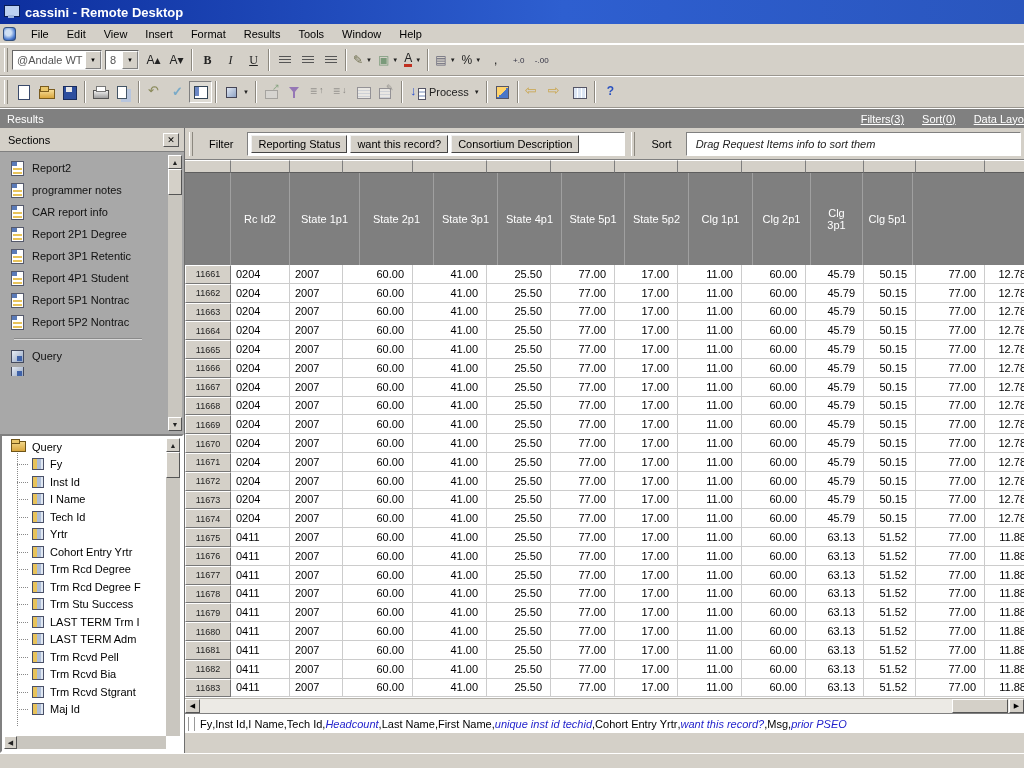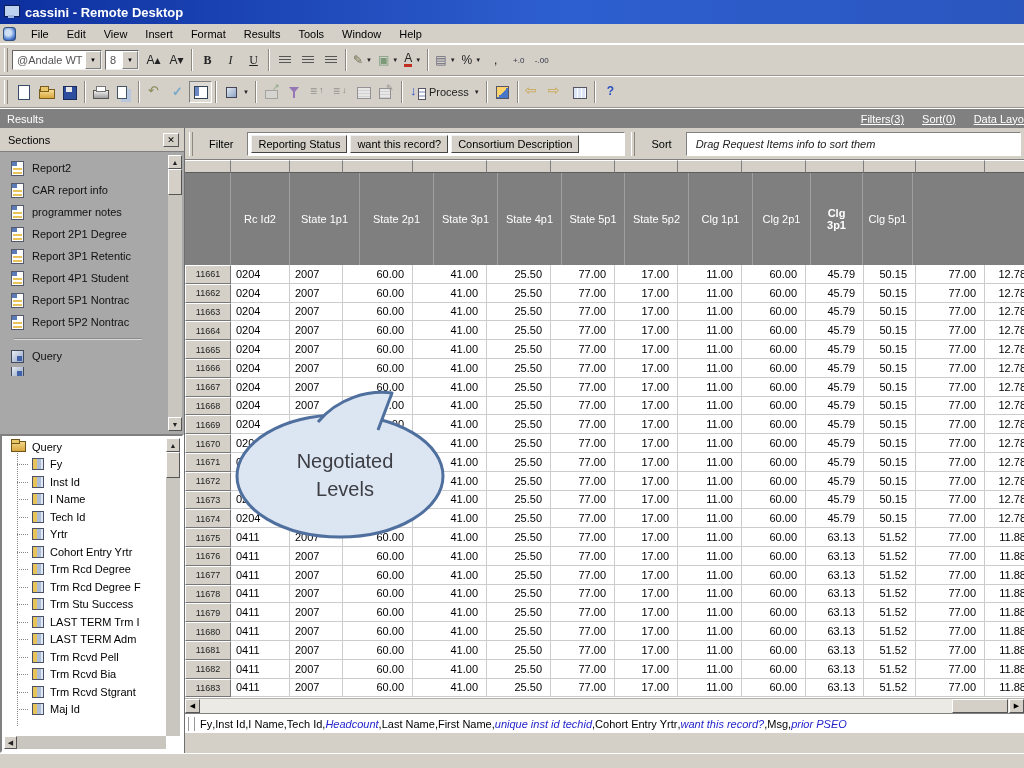--- a/index.html
+++ b/index.html
@@ -344,27 +344,27 @@
     <div class="sidebar" data-name="sections-sidebar">
       <div class="sections-header" data-name="sections-panel-header">
         <span data-name="sections-title">Sections</span>
         <span class="close-btn" data-name="close-icon">✕</span>
       </div>
       <div class="sections-list" id="sections-list" data-name="sections-list">
           <div class="sec-item" data-name="sidebar-item-report2">
             <span class="i-report" data-name="report-icon"></span>
             <span data-name="sidebar-item-label">Report2</span>
           </div>
+          <div class="sec-item" data-name="sidebar-item-programmer-notes">
+            <span class="i-report" data-name="report-icon"></span>
+            <span data-name="sidebar-item-label">programmer notes</span>
+          </div>
           <div class="sec-item" data-name="sidebar-item-car-report-info">
             <span class="i-report" data-name="report-icon"></span>
             <span data-name="sidebar-item-label">CAR report info</span>
-          </div>
-          <div class="sec-item" data-name="sidebar-item-programmer-notes">
-            <span class="i-report" data-name="report-icon"></span>
-            <span data-name="sidebar-item-label">programmer notes</span>
           </div>
           <div class="sec-item" data-name="sidebar-item-report-2p1-degree">
             <span class="i-report" data-name="report-icon"></span>
             <span data-name="sidebar-item-label">Report 2P1 Degree</span>
           </div>
           <div class="sec-item" data-name="sidebar-item-report-3p1-retentic">
             <span class="i-report" data-name="report-icon"></span>
             <span data-name="sidebar-item-label">Report 3P1 Retentic</span>
           </div>
           <div class="sec-item" data-name="sidebar-item-report-4p1-student">
@@ -525,21 +525,21 @@
             </span>
             <span class="hdr-cell" data-name="column-header-state-5p2" style="width: 64px;">
               <span class="hspan" data-name="column-header-label">State 5p2</span>
             </span>
             <span class="hdr-cell" data-name="column-header-clg-1p1" style="width: 64px;">
               <span class="hspan" data-name="column-header-label">Clg 1p1</span>
             </span>
             <span class="hdr-cell" data-name="column-header-clg-2p1" style="width: 58px;">
               <span class="hspan" data-name="column-header-label">Clg 2p1</span>
             </span>
-            <span class="hdr-cell wrap" data-name="column-header-clg-3p1" style="width: 52px; font-weight: bold;">
+            <span class="hdr-cell wrap" data-name="column-header-clg-3p1" style="width: 52px;">
               <span class="hspan" data-name="column-header-label">Clg 3p1</span>
             </span>
             <span class="hdr-cell" data-name="column-header-clg-5p1" style="width: 50px;">
               <span class="hspan" data-name="column-header-label">Clg 5p1</span>
             </span>
           </div>
         <div id="data-rows">
             <div class="data-row" data-name="table-row">
               <span class="rowhdr" data-name="row-number-cell">11661</span>
               <span class="cell txt" data-name="table-cell" style="width: 59px;">0204</span>
@@ -942,22 +942,14 @@
           <span data-name="request-item-separator">, </span>
           <span class="req-item" data-name="request-item-msg">Msg</span>
           <span data-name="request-item-separator">, </span>
           <span class="req-item computed" data-name="request-item-prior-pseo">prior PSEO</span>
         </div>
     </div>
   </div>
 
   <div class="statusbar" data-name="status-bar"></div>
 
-  <div class="callout" data-name="negotiated-levels-callout">
-    <svg viewBox="0 0 222 154" data-name="callout-bubble-shape">
-      <ellipse cx="106" cy="90" rx="103" ry="61" fill="#dce6f2" stroke="#4f6f9e" stroke-width="3"></ellipse>
-      <path d="M84,36 C104,12 134,4 158,7 L144,44 Z" fill="#dce6f2" stroke="none"></path>
-      <path d="M84,36 C104,12 134,4 158,7 L144,44" fill="none" stroke="#4f6f9e" stroke-width="3" stroke-linejoin="round"></path>
-    </svg>
-    <div class="callout-text" data-name="callout-text">Negotiated Levels</div>
-  </div>
 
 </div>
 
 </body></html>

